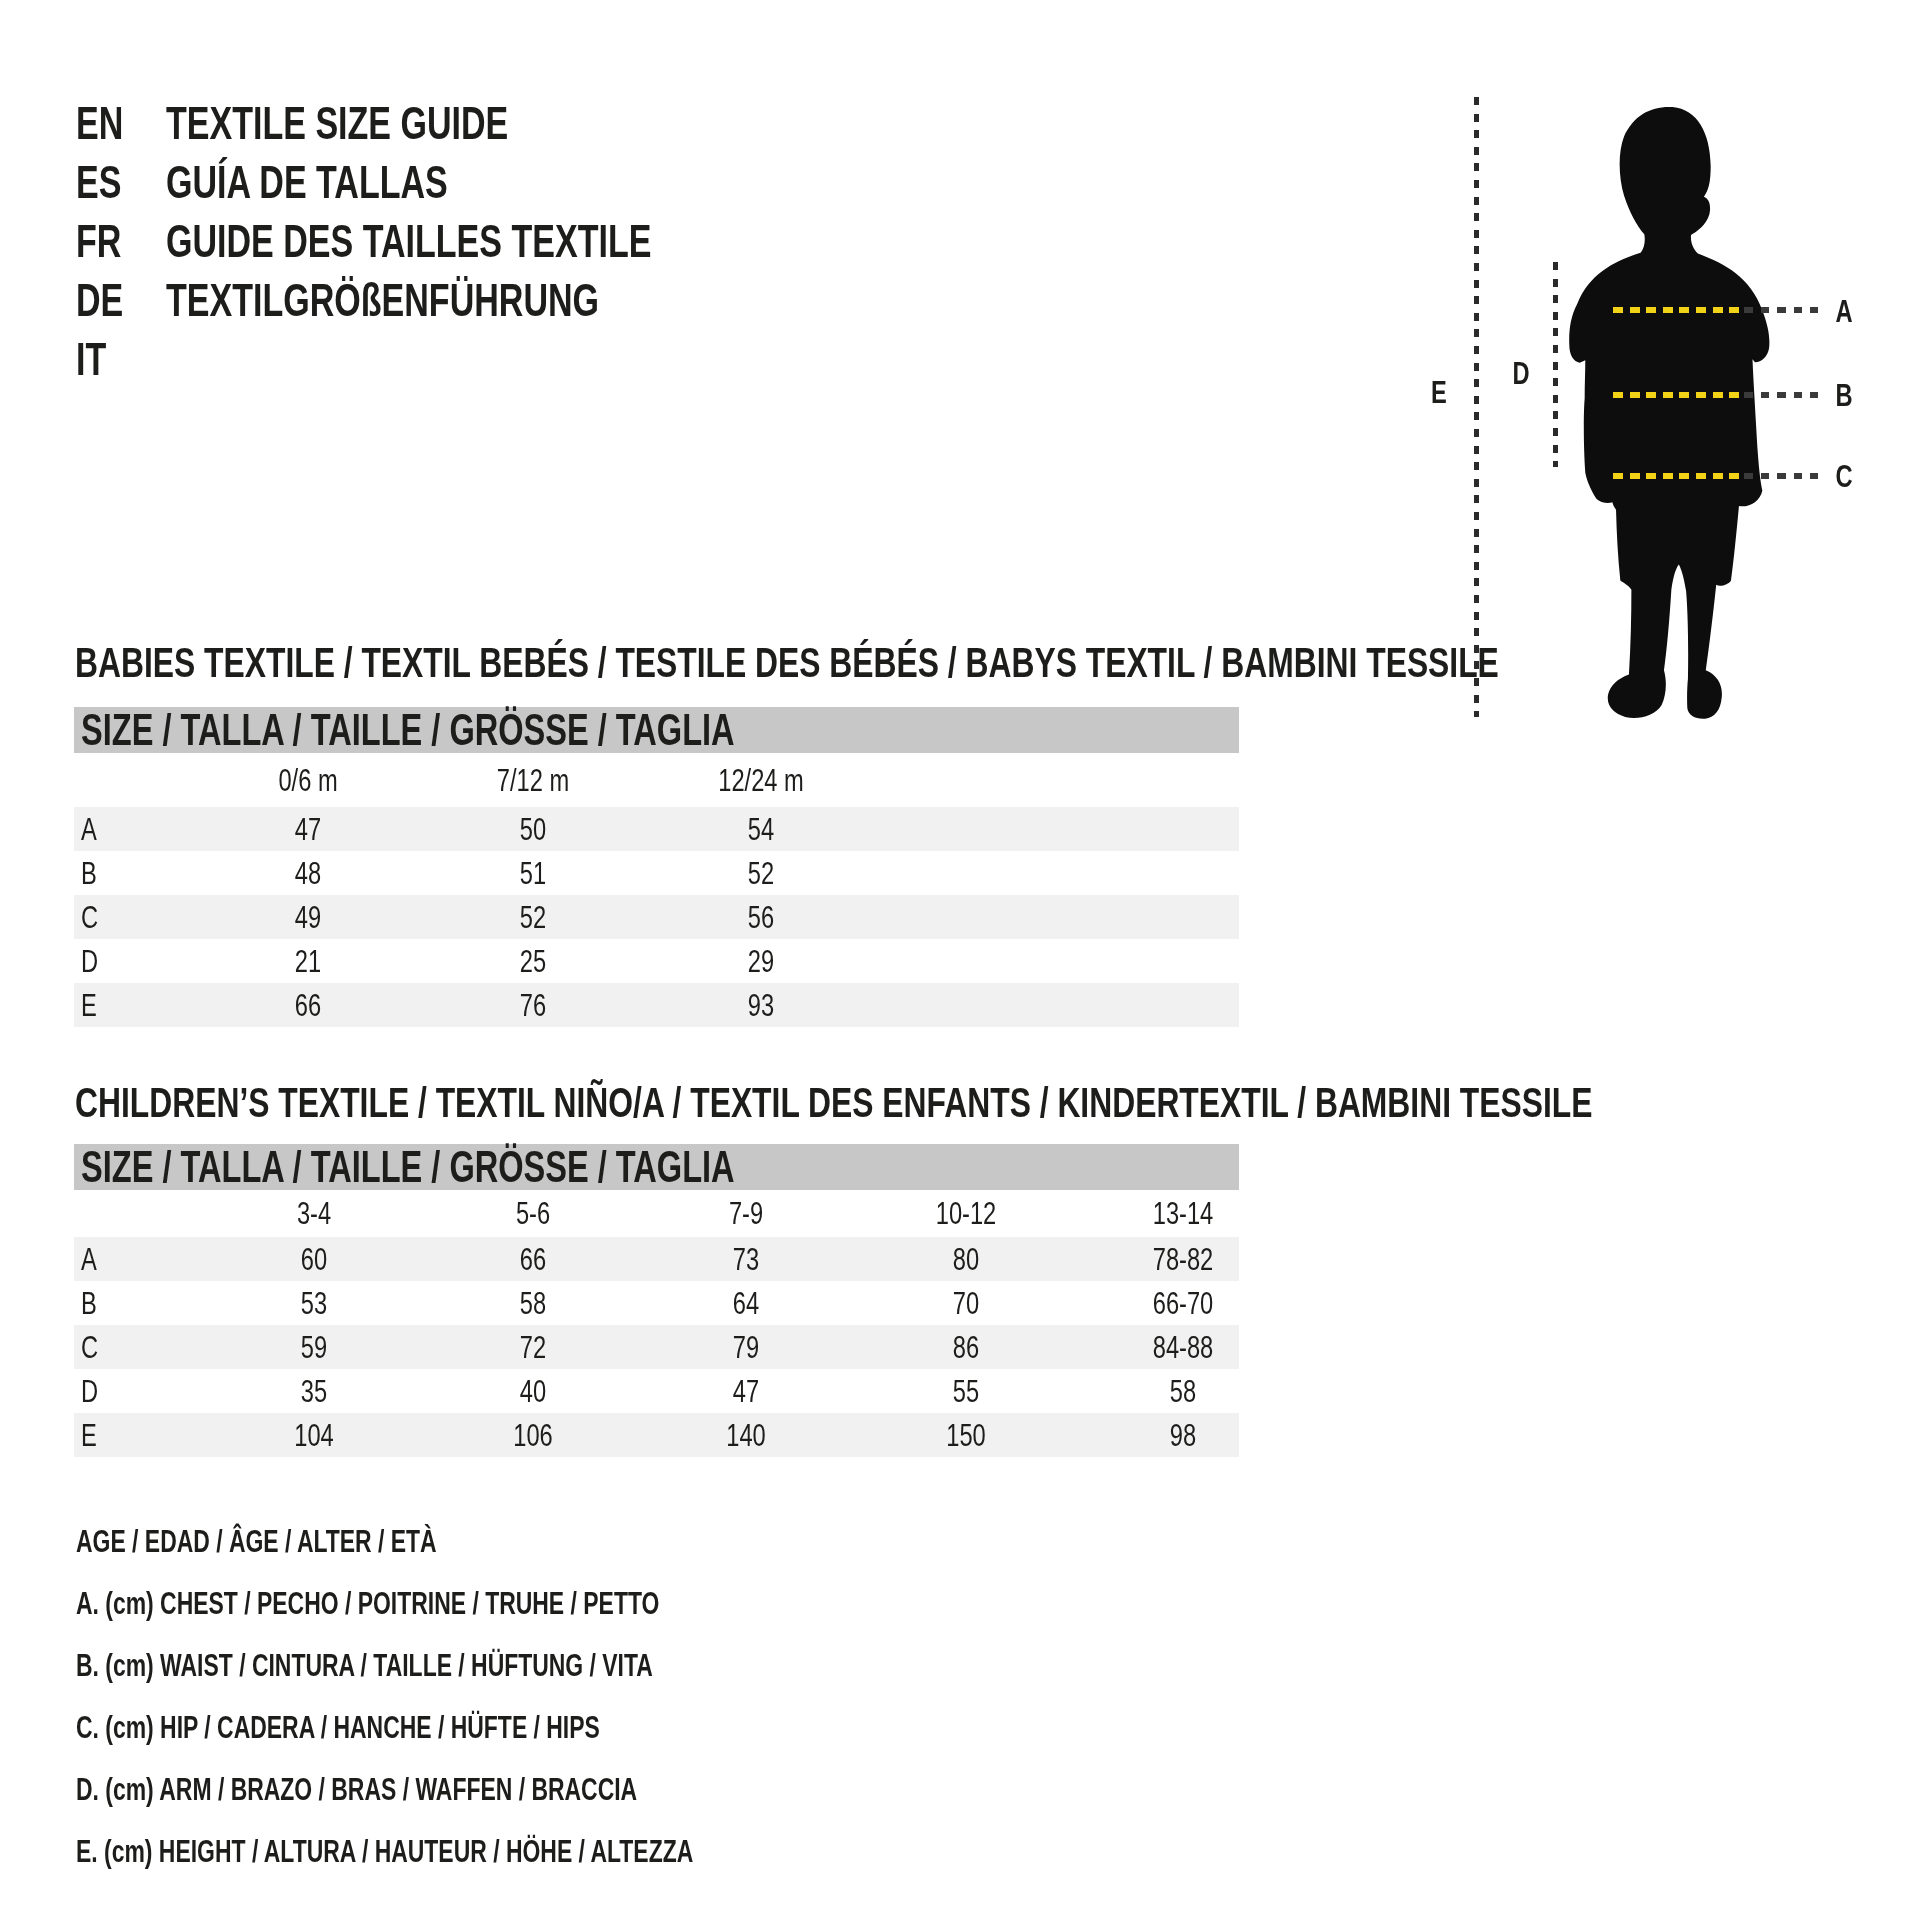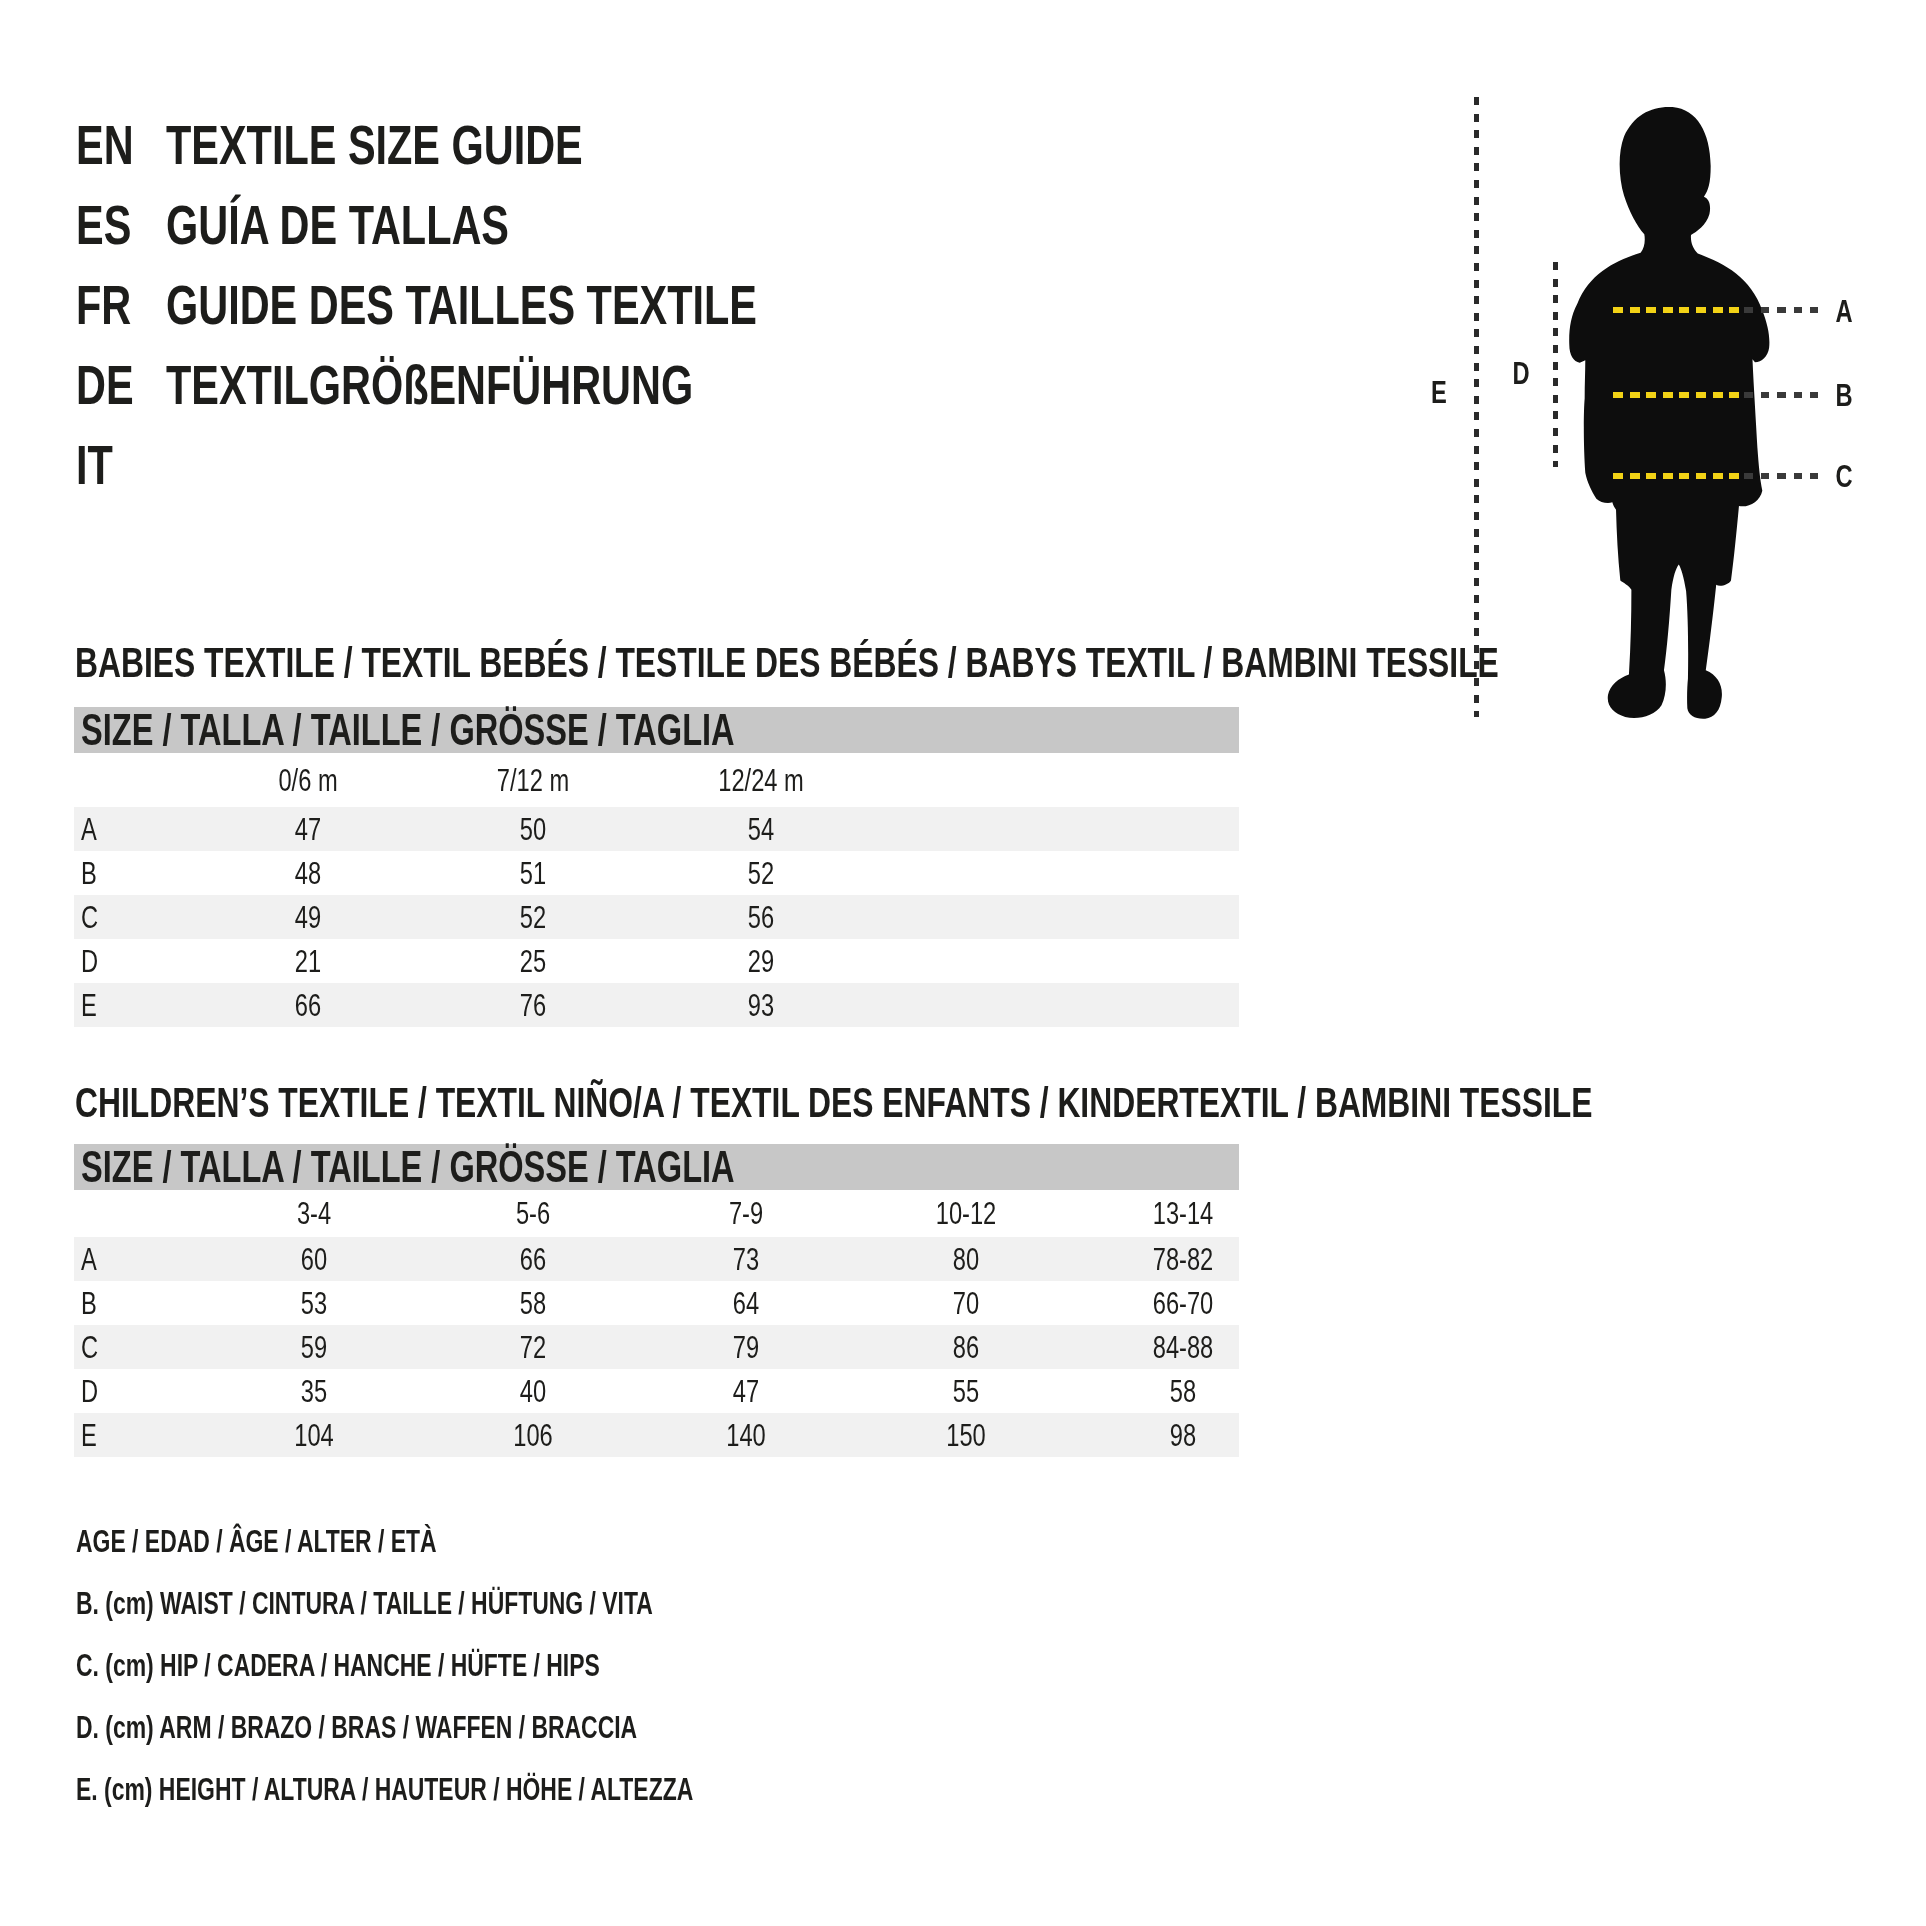--- a/index.html
+++ b/index.html
@@ -5,21 +5,21 @@
   html,body{margin:0;padding:0;}
   body{
     width:1926px;height:1926px;position:relative;background:#fff;
     font-family:"Liberation Sans", sans-serif;color:#1d1d1b;overflow:hidden;
   }
   
   .cxl{display:inline-block;transform:scaleX(0.74);transform-origin:0 50%;white-space:nowrap;}
 
   
   .lang-block{position:absolute;left:76px;top:94px;}
-  .lang-row{height:59px;line-height:59px;font-size:56px;font-weight:700;display:flex;margin-top:21px;}
+  .lang-row{height:59px;line-height:59px;font-size:46px;font-weight:700;display:flex;}
   .lang-code{width:90px;flex:0 0 90px;}
   
   .section-title{position:absolute;left:75px;font-size:43px;font-weight:700;line-height:52px;}
   
   .size-table{position:absolute;left:74px;width:1165px;}
   .tbl-bar{position:relative;height:46px;background:var(--bar,#c7c7c7);font-size:44px;font-weight:700;}
   .tbl-bar .cxl{position:absolute;left:7.4px;top:0;line-height:46px;}
   .tbl-row{position:relative;}
   .tbl-row.stripe{background:var(--stripe,#f1f1f1);}
   .tbl-row span{position:absolute;top:0;font-size:32px;}
@@ -233,18 +233,19 @@
     <span class="cell c-c1" style="line-height:44px;">104</span>
     <span class="cell c-c2" style="line-height:44px;">106</span>
     <span class="cell c-c3" style="line-height:44px;">140</span>
     <span class="cell c-c4" style="line-height:44px;">150</span>
     <span class="cell c-c5" style="line-height:44px;">98</span>
   </div>
 </div>
 
 <div class="legend">
   <div class="legend-line"><span class="cxl">AGE / EDAD / ÂGE / ALTER / ETÀ</span></div>
+  <div class="legend-line"><span class="cxl">A. (cm) CHEST / PECHO / POITRINE / TRUHE / PETTO</span></div>
   <div class="legend-line"><span class="cxl">B. (cm) WAIST / CINTURA / TAILLE / HÜFTUNG / VITA</span></div>
   <div class="legend-line"><span class="cxl">C. (cm) HIP / CADERA / HANCHE / HÜFTE / HIPS</span></div>
   <div class="legend-line"><span class="cxl">D. (cm) ARM / BRAZO / BRAS / WAFFEN / BRACCIA</span></div>
   <div class="legend-line"><span class="cxl">E. (cm) HEIGHT / ALTURA / HAUTEUR / HÖHE / ALTEZZA</span></div>
 </div>
 
 
 </body></html>

